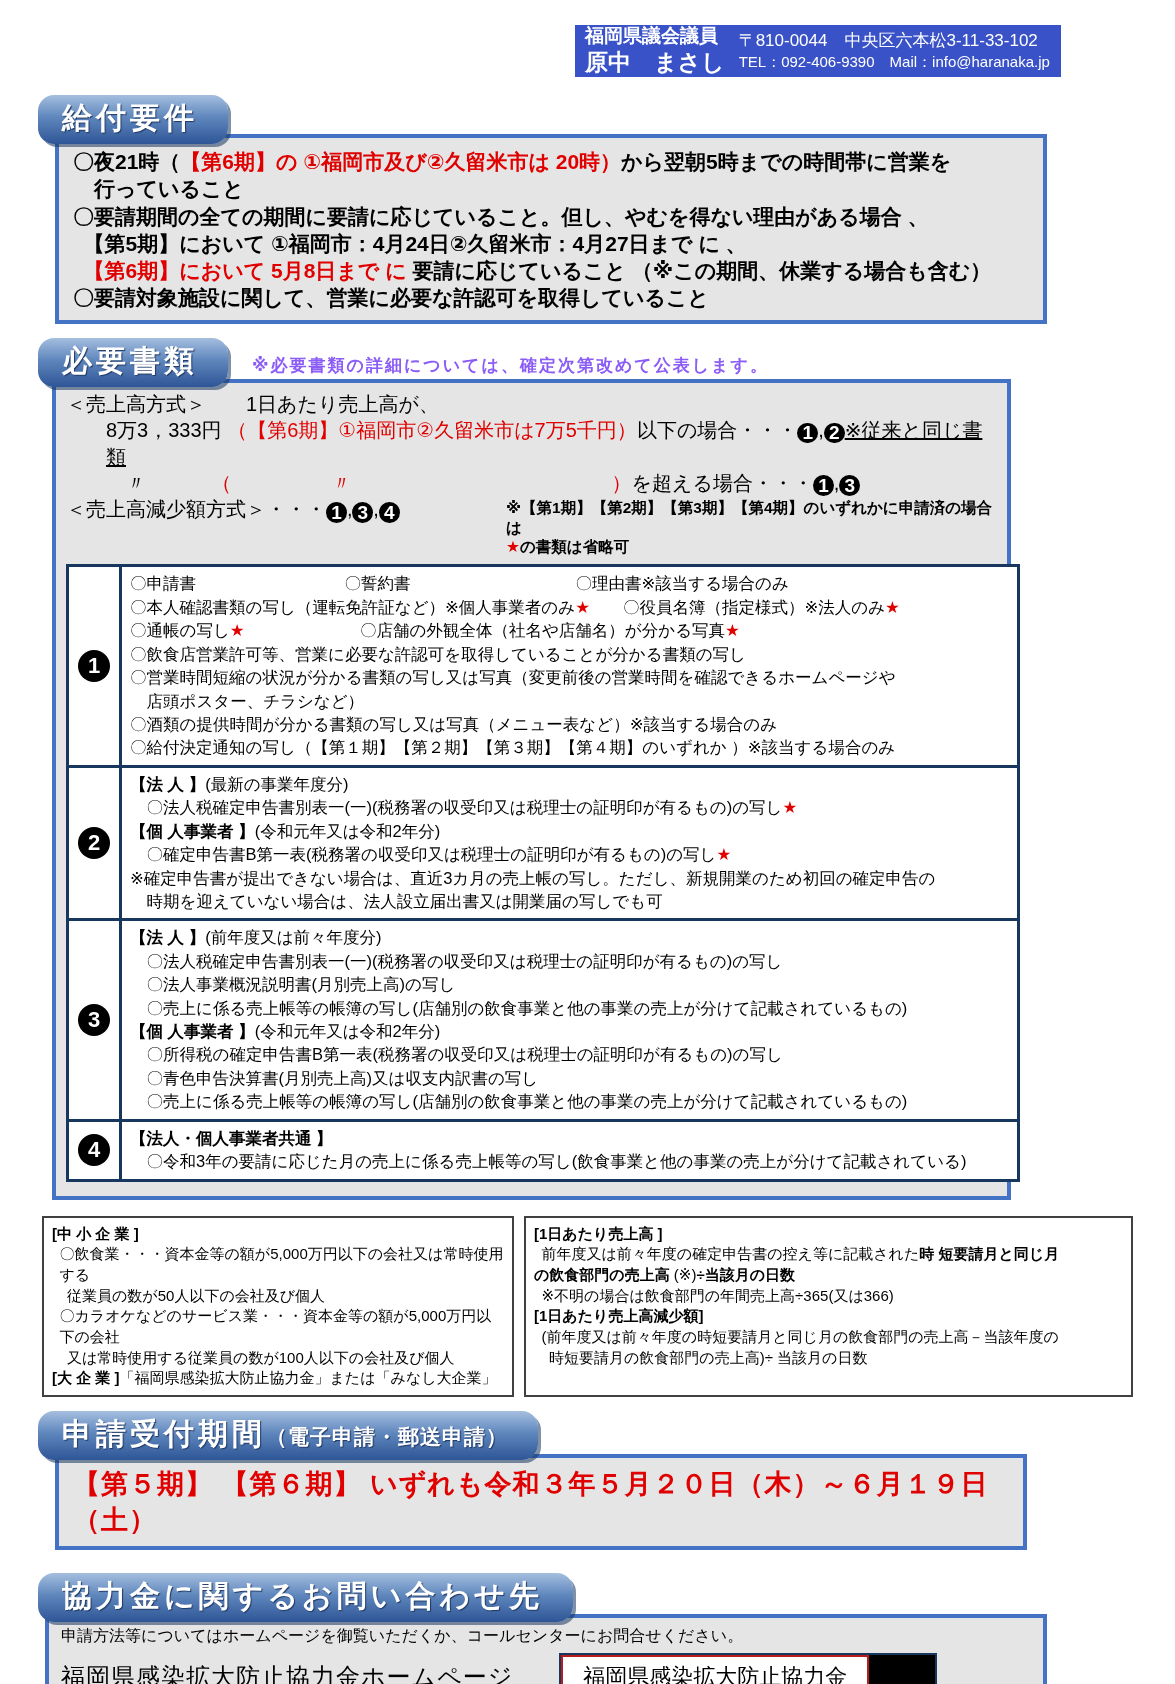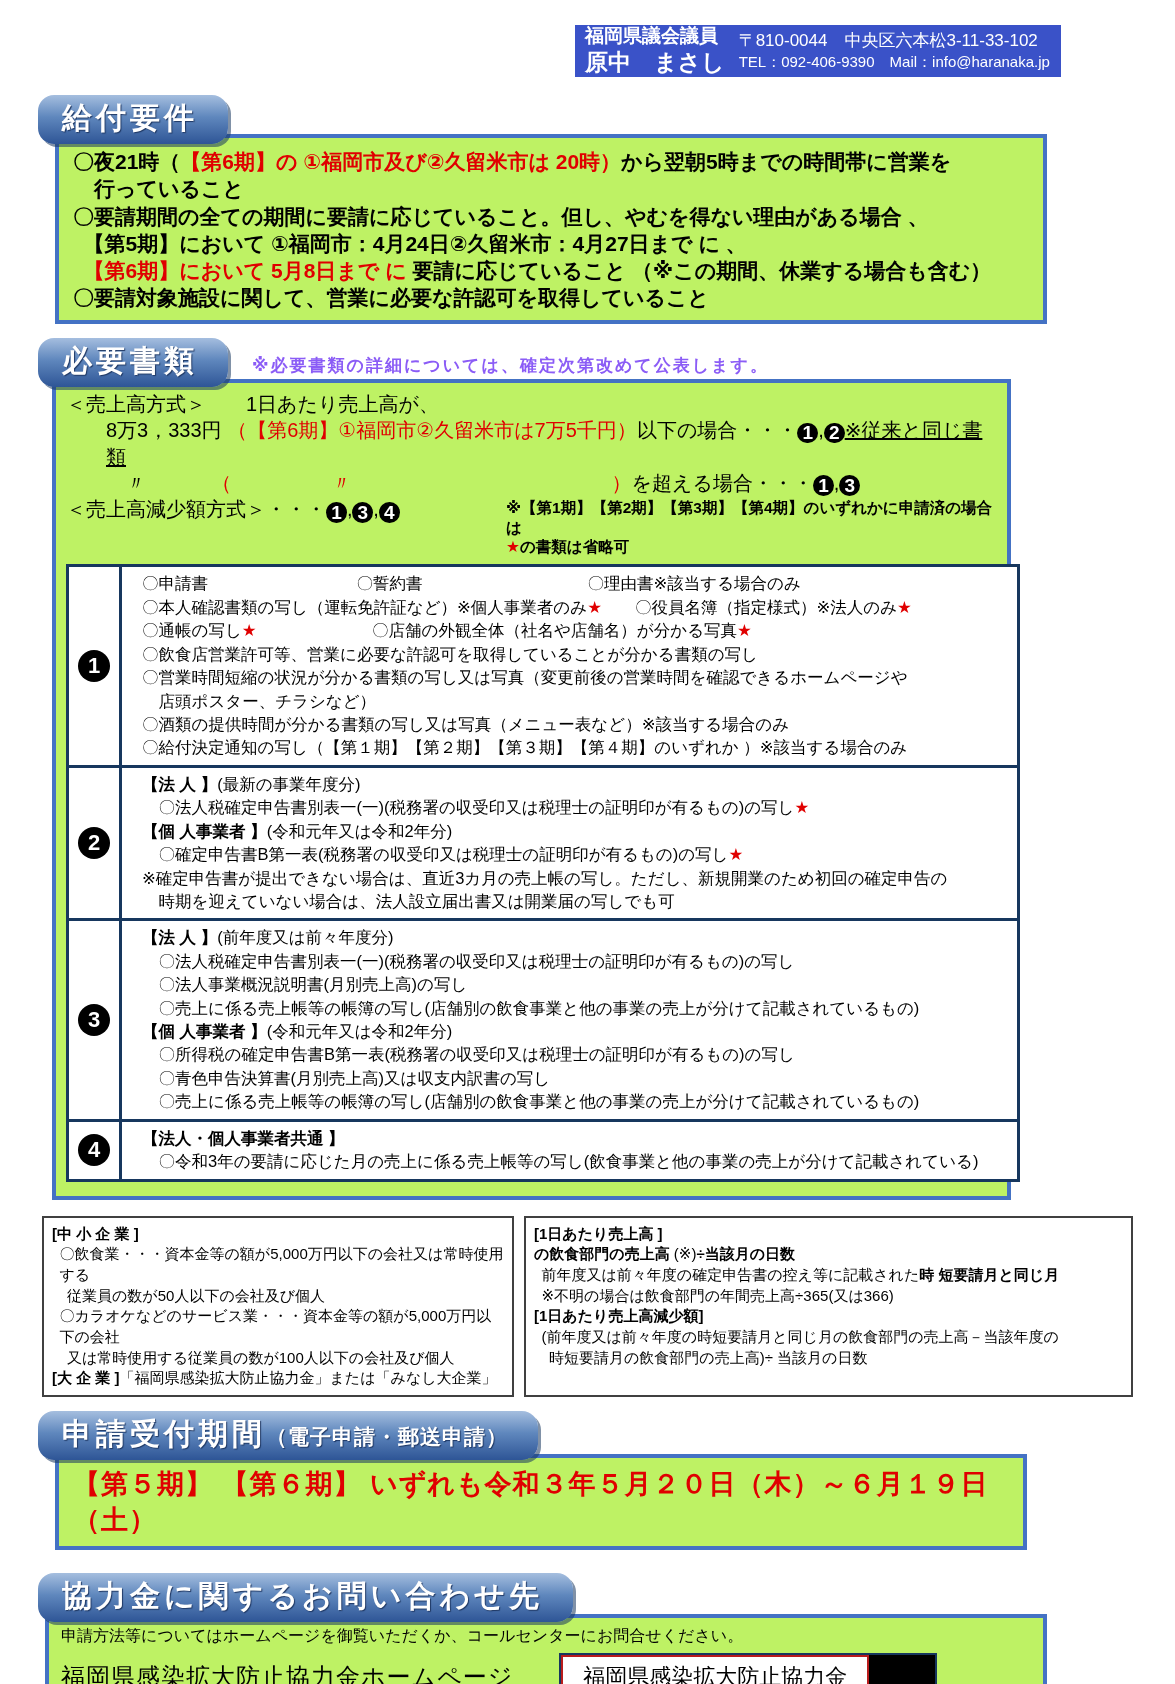--- a/index.html
+++ b/index.html
@@ -23,21 +23,21 @@
     position:relative;z-index:2;display:inline-block;
     background:linear-gradient(180deg,#a5bedf 0%,#5f87bd 45%,#2e5596 100%);
     color:#fff;font-weight:700;border-radius:16px;
     padding:3px 30px 5px 24px;font-size:30px;letter-spacing:4px;
     box-shadow:3px 3px 0 rgba(23,55,94,.55);text-shadow:1px 1px 1px #1f3864;
   }
   .pill .sub{font-size:21px;letter-spacing:1px;}
   .pill-row{margin-left:38px;margin-bottom:-10px;display:flex;align-items:flex-end;gap:24px;}
   .pill-note{font-size:17px;font-weight:700;letter-spacing:2px;padding-bottom:10px;color:#8b5cf6;text-shadow:none;}
   
-  .bluebox{border:4px solid #4472c4;background:#bef264;box-sizing:border-box;}
+  .bluebox{border:4px solid #4472c4;background:#e5e5e5;box-sizing:border-box;}
   .benefit-box{margin:0 0 0 55px;width:992px;padding:10px 14px 8px;font-size:21px;font-weight:700;line-height:1.3;}
   .docs-box{margin:2px 0 0 52px;width:959px;padding:8px 10px 14px;}
   .line{white-space:pre-wrap;}
   .red{color:#e00000;}
   .b{font-weight:700;}
   .u{text-decoration:underline;}
   .circ{
     display:inline-flex;align-items:center;justify-content:center;
     width:1.1em;height:1.1em;border-radius:50%;background:#000;color:#fff;
     font-size:.95em;font-weight:700;vertical-align:-0.12em;line-height:1;
@@ -46,21 +46,21 @@
   .docs-intro{font-size:20px;line-height:1.32;}
   .docs-mid{display:flex;align-items:flex-start;}
   .docs-mid .left{font-size:20px;line-height:1.3;flex:0 0 440px;}
   .docs-mid .note{font-size:15.5px;font-weight:700;line-height:1.25;padding-top:2px;}
   
   .dtable{margin:8px auto 0;width:948px;border:3px solid #17375e;background:#fff;}
   .trow{display:flex;border-top:3px solid #17375e;}
   .trow:first-child{border-top:none;}
   .ncell{flex:0 0 50px;border-right:3px solid #17375e;display:flex;align-items:center;justify-content:center;}
   .circ.big{width:32px;height:32px;font-size:22px;}
-  .ccell{flex:1;padding:5px 20px;font-size:16.5px;line-height:1.42;}
+  .ccell{flex:1;padding:5px 8px;font-size:16.5px;line-height:1.42;}
   
   .defs-row{display:flex;gap:10px;margin:16px 42px 0;align-items:stretch;}
   .defbox{border:2px solid #404040;box-sizing:border-box;padding:6px 8px;font-size:15px;line-height:1.38;background:#fff;}
   .defbox.sme{flex:0 0 472px;}
   .defbox.sales{flex:1;}
   
   .period-box{margin:4px 0 16px 55px;width:972px;padding:8px 14px;}
   .period-text{color:#e00000;font-weight:700;font-size:27px;letter-spacing:1px;}
   
   .contact-box{margin:2px 0 0 45px;width:1002px;padding:8px 12px 12px;position:relative;}
@@ -195,22 +195,22 @@
     <div class="defbox sme">
         <div class="line"><span class="b">[中 小 企 業 ]</span></div>
         <div class="line" style="padding-left: 0.5em;"><span>〇飲食業・・・資本金等の額が5,000万円以下の会社又は常時使用する</span></div>
         <div class="line" style="padding-left: 1em;"><span>従業員の数が50人以下の会社及び個人</span></div>
         <div class="line" style="padding-left: 0.5em;"><span>〇カラオケなどのサービス業・・・資本金等の額が5,000万円以下の会社</span></div>
         <div class="line" style="padding-left: 1em;"><span>又は常時使用する従業員の数が100人以下の会社及び個人</span></div>
         <div class="line"><span class="b">[大 企 業 ]</span><span>「福岡県感染拡大防止協力金」または「みなし大企業」</span></div>
       </div>
     <div class="defbox sales">
         <div class="line"><span class="b">[1日あたり売上高 ]</span></div>
+        <div class="line" style="padding-left: 0.5em;"><span>前年度又は前々年度の確定申告書の控え等に記載された</span><span class="b">時 短要請月と同じ月</span></div>
         <div class="line"><span class="b">の飲食部門の売上高</span><span> (※)</span><span class="b">÷当該月の日数</span></div>
-        <div class="line" style="padding-left: 0.5em;"><span>前年度又は前々年度の確定申告書の控え等に記載された</span><span class="b">時 短要請月と同じ月</span></div>
         <div class="line" style="padding-left: 0.5em;"><span>※不明の場合は飲食部門の年間売上高÷365(又は366)</span></div>
         <div class="line"><span class="b">[1日あたり売上高減少額]</span></div>
         <div class="line" style="padding-left: 0.5em;"><span>(前年度又は前々年度の時短要請月と同じ月の飲食部門の売上高－当該年度の</span></div>
         <div class="line" style="padding-left: 1em;"><span>時短要請月の飲食部門の売上高)÷ 当該月の日数</span></div>
       </div>
   </div>
 
   <div class="pill-row mt14">
     <div class="pill"><span>申請受付期間</span><span class="sub">（電子申請・郵送申請）</span></div>
   </div>

